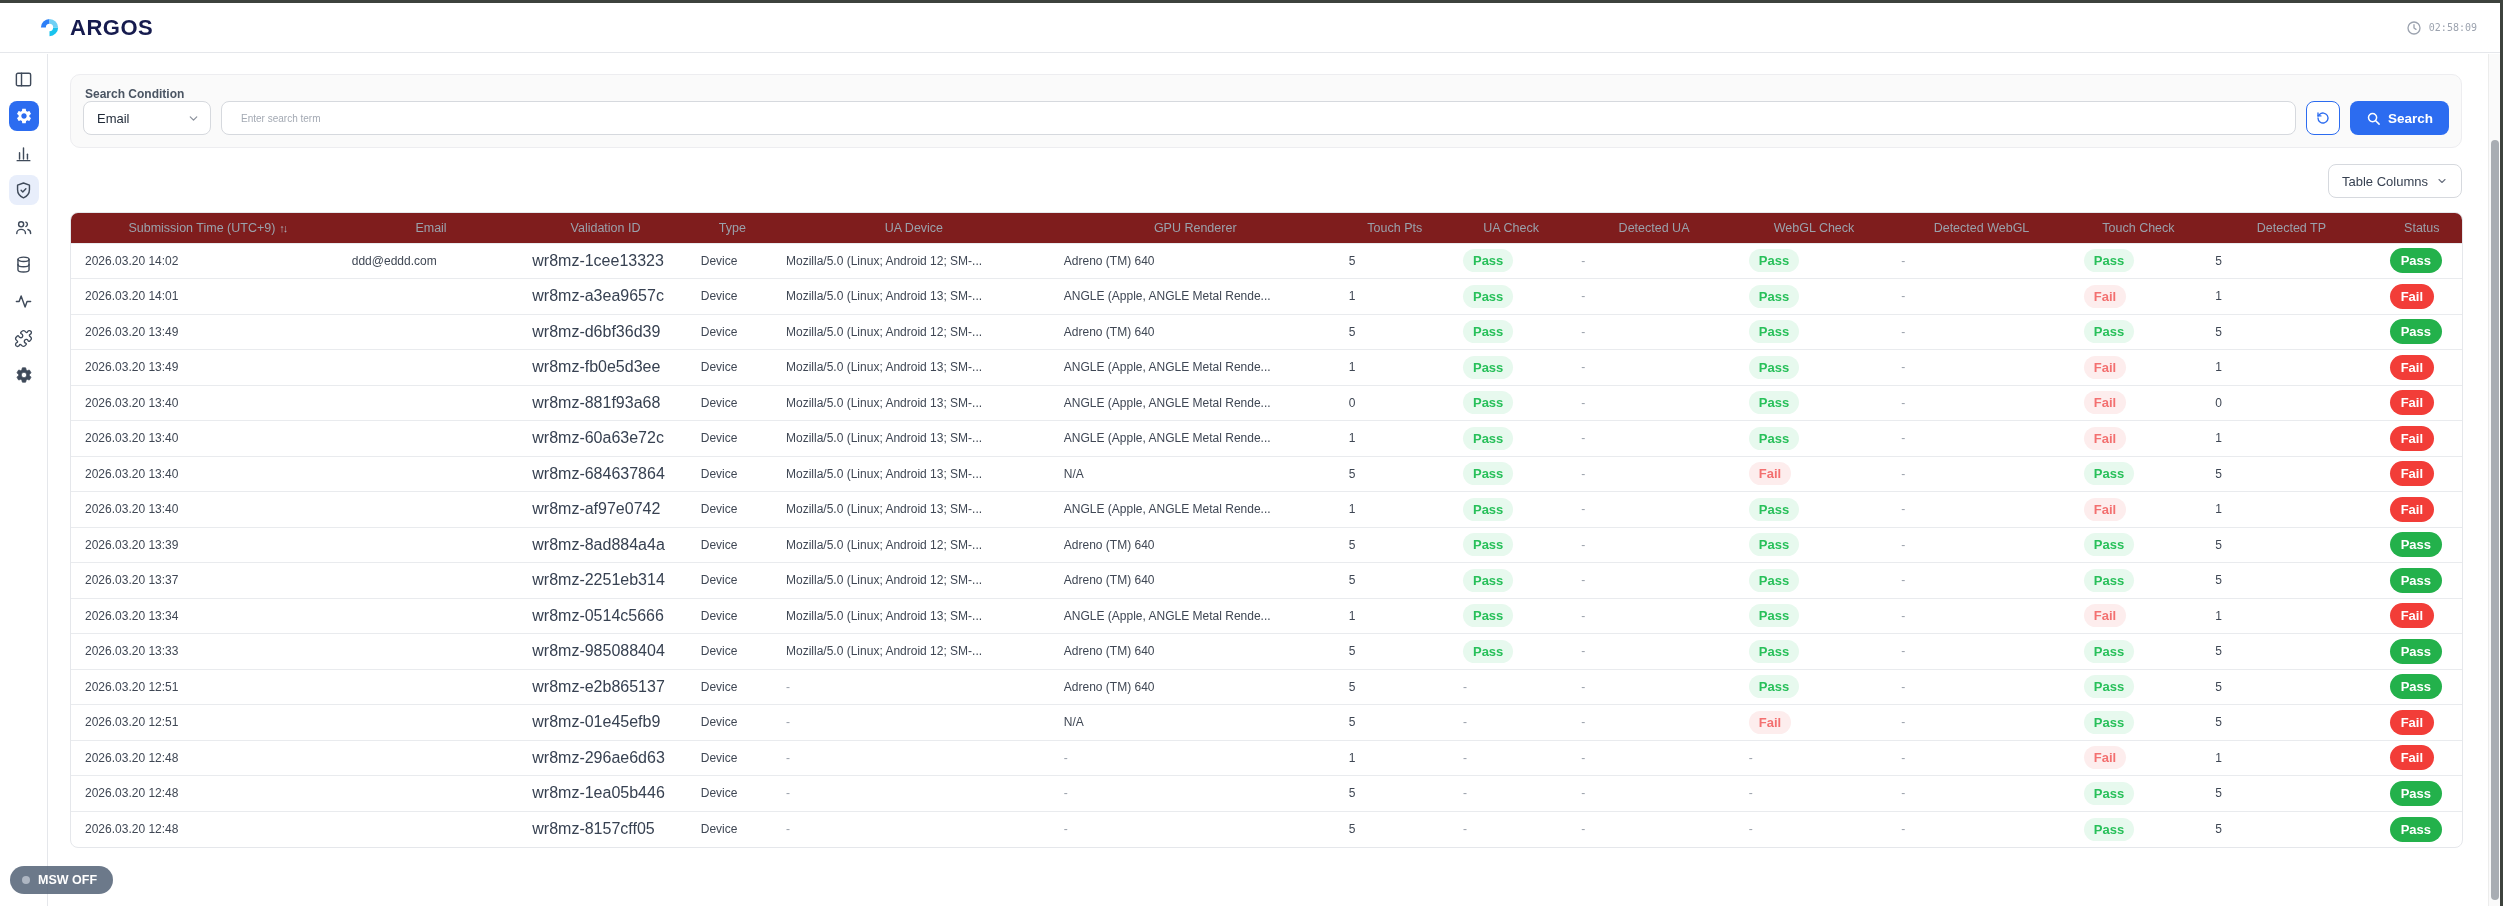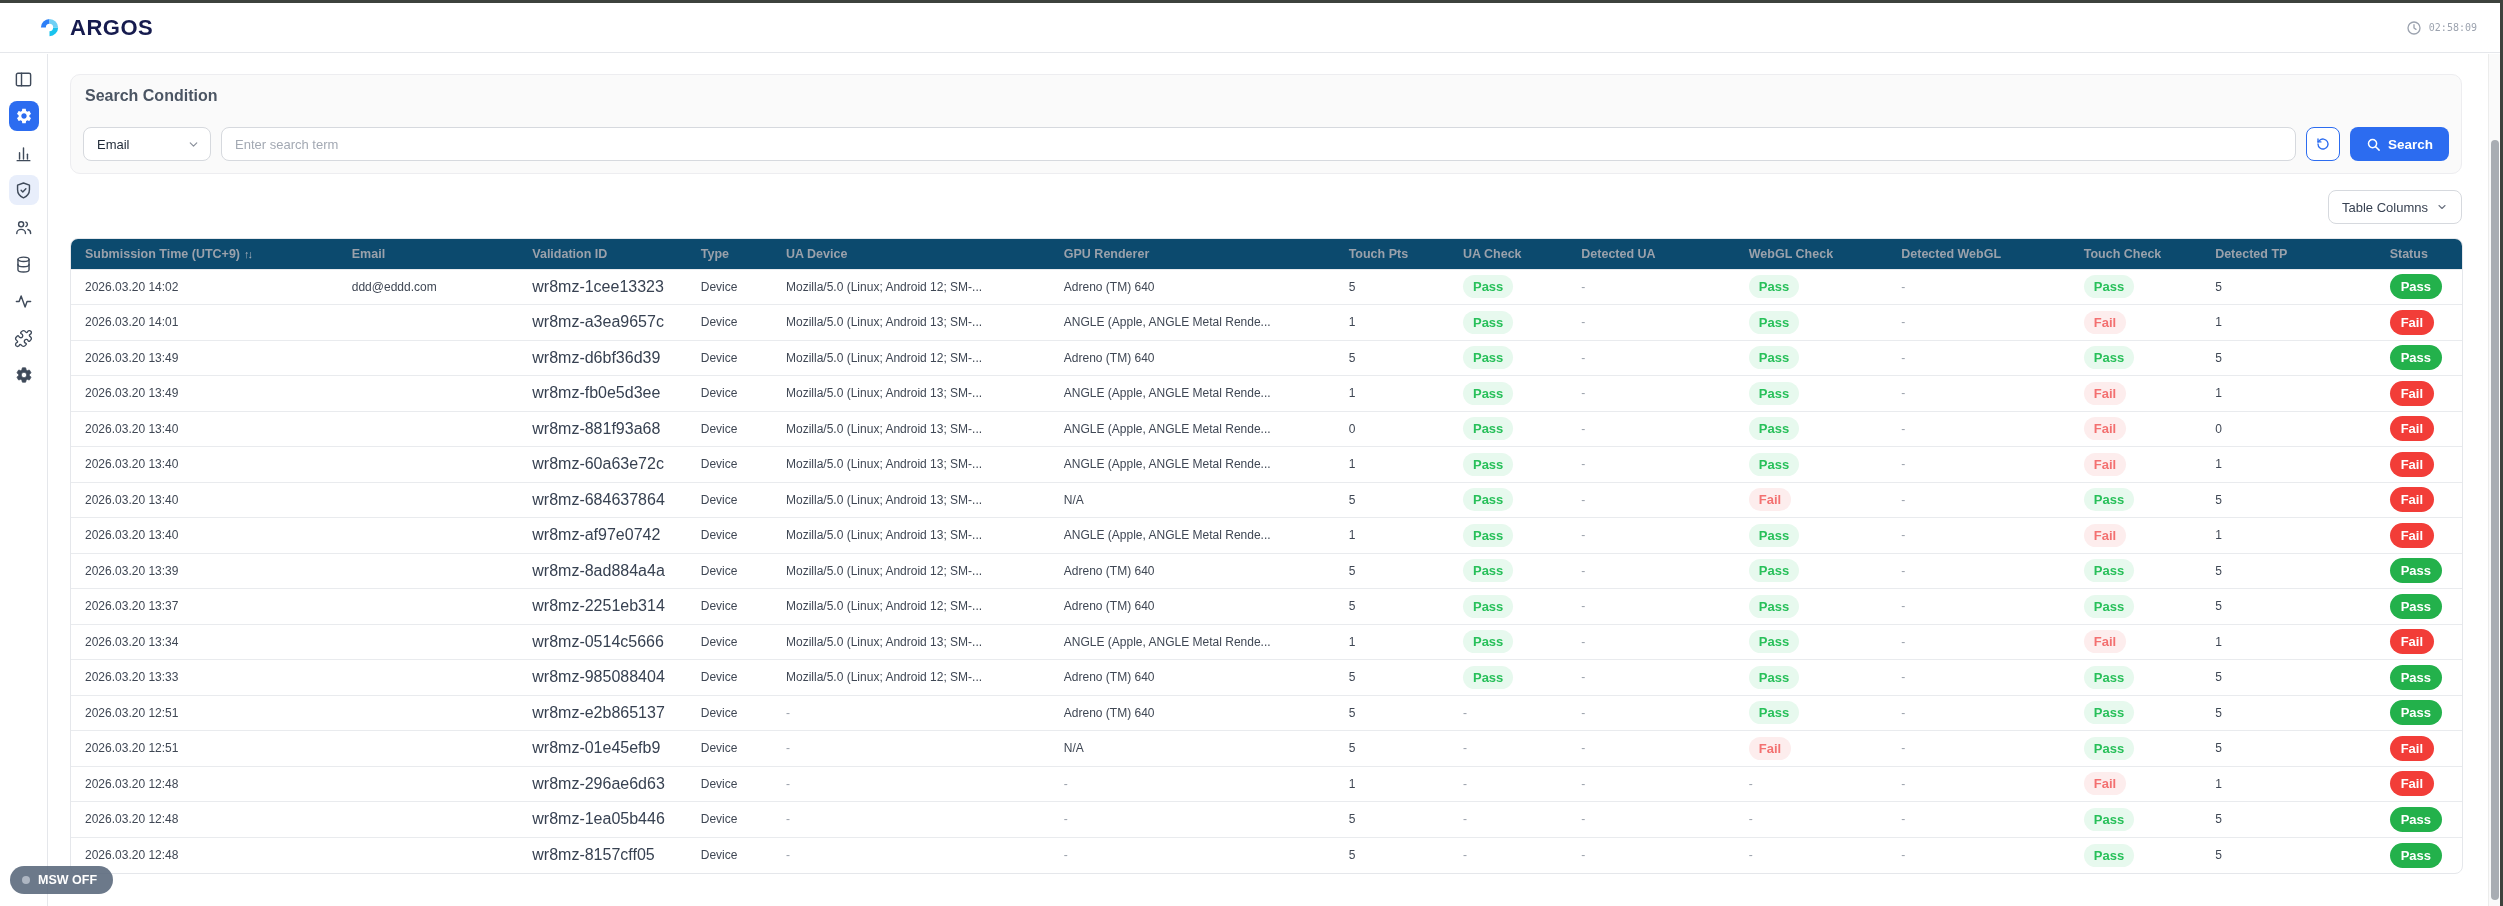--- a/index.html
+++ b/index.html
@@ -29,43 +29,43 @@
   .side-btn.active { background:#2c6cf0; }
   .side-btn.active svg { stroke:none; }
   .side-btn.soft { background:#e8eefb; }
 
   
   .main { position:absolute; top:54px; left:49px; width:2440px; height:852px; padding:20px 28px 0 21px; }
   .page-title { font-size:26px; font-weight:700; color:#1f2937; margin-bottom:20px; }
 
   .search-panel { width:2392px; background:#fafafa; border:1px solid #ededf0; border-radius:10px;
     padding:10px 12px 12px 12px; }
-  .search-label { font-size:16px; font-weight:600; color:#4b5563; margin:2px 0 22px 2px; }
+  .search-label { font-size:12px; font-weight:600; color:#4b5563; margin:2px 0 0 2px; }
   .search-row { display:flex; align-items:center; gap:10px; }
   .select { width:128px; height:34px; background:#fff; border:1px solid #d6d9de; border-radius:8px;
     display:flex; align-items:center; justify-content:space-between; padding:0 10px 0 13px;
     font-size:13px; color:#1f2937; cursor:pointer; }
   .search-input { flex:1; height:34px; background:#fff; border:1px solid #d6d9de; border-radius:8px;
-    padding:0 13px; font-size:13px; color:#1f2937; font-family:"Liberation Sans",sans-serif; outline:none; }
+    padding:0 19px; font-size:10px; color:#1f2937; font-family:"Liberation Sans",sans-serif; outline:none; }
   .search-input::placeholder { color:#a3a9b3; }
   .icon-btn { width:34px; height:34px; background:#fff; border:1px solid #2c6cf0; border-radius:8px;
     display:flex; align-items:center; justify-content:center; cursor:pointer; flex:0 0 auto; }
   .btn-primary { height:34px; background:#2c6cf0; border:none; border-radius:8px; color:#fff;
     font-size:13.5px; font-weight:700; display:flex; align-items:center; gap:7px; padding:0 16px;
     cursor:pointer; font-family:"Liberation Sans",sans-serif; }
 
   .toolbar-row { width:2392px; display:flex; justify-content:flex-end; margin:16px 0 14px 0; }
   .btn-outline { height:34px; background:#fff; border:1px solid #d6d9de; border-radius:8px;
     color:#374151; font-size:13px; display:flex; align-items:center; gap:8px; padding:0 13px;
     cursor:pointer; font-family:"Liberation Sans",sans-serif; }
 
   
   .table-card { width:2393px; border:1px solid #e5e7eb; border-radius:8px; overflow:hidden; background:#fff; }
   table { border-collapse:collapse; table-layout:fixed; width:2391px; }
-  thead th { background:#0c4a6e; height:30px; text-align:left; font-size:12.5px; font-weight:700;
+  thead th { background:#7f1d1d; height:30px; text-align:center; font-size:12.5px; font-weight:400;
     color:#9aa1ab; padding:0 8px 0 14px; white-space:nowrap; overflow:hidden; }
   .sort-glyph { color:#aab0b9; font-size:11px; margin-left:4px; letter-spacing:-2px; cursor:pointer; }
   tbody td { height:35.5px; border-top:1px solid #e9ebee; font-size:12px; color:#3f4754;
     padding:0 8px 0 14px; white-space:nowrap; overflow:hidden; vertical-align:middle; }
   td.mono { font-family:Liberation Sans, sans-serif; font-size:16px; color:#374151; }
   td.dash { color:#9aa1ab; }
   .pill { display:inline-block; padding:4px 10px; border-radius:999px; font-size:13px; font-weight:700; }
   .pill-pass { background:#e7f9ee; color:#28c05a; }
   .pill-fail { background:#fdeded; color:#f37070; }
   .pill-solid-pass { background:#23b14b; color:#fff; padding:5px 11px; }

